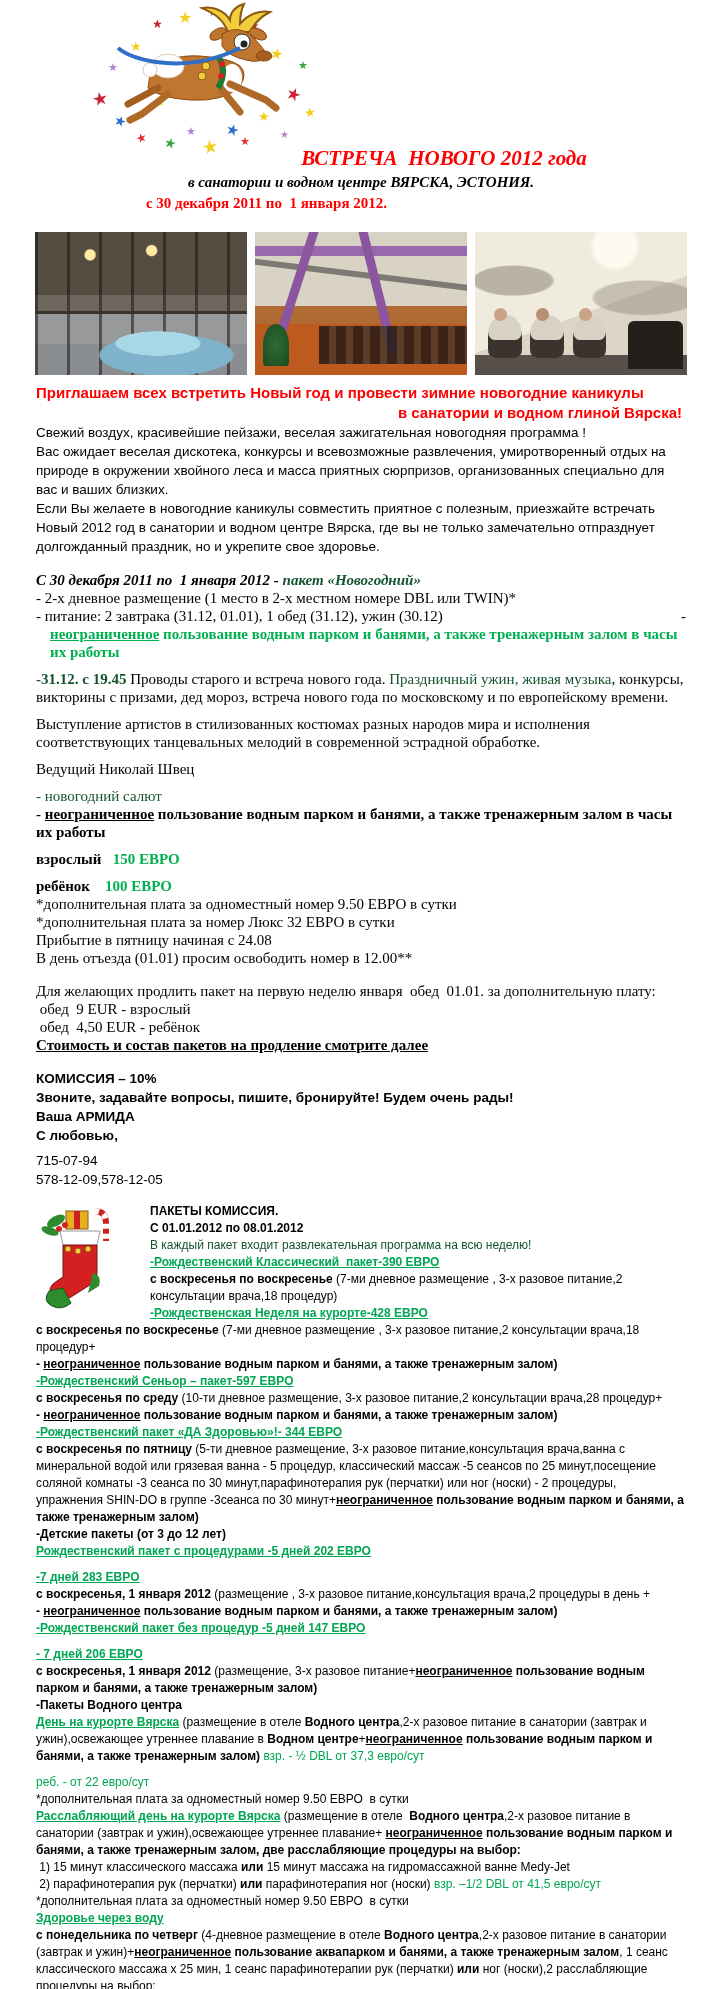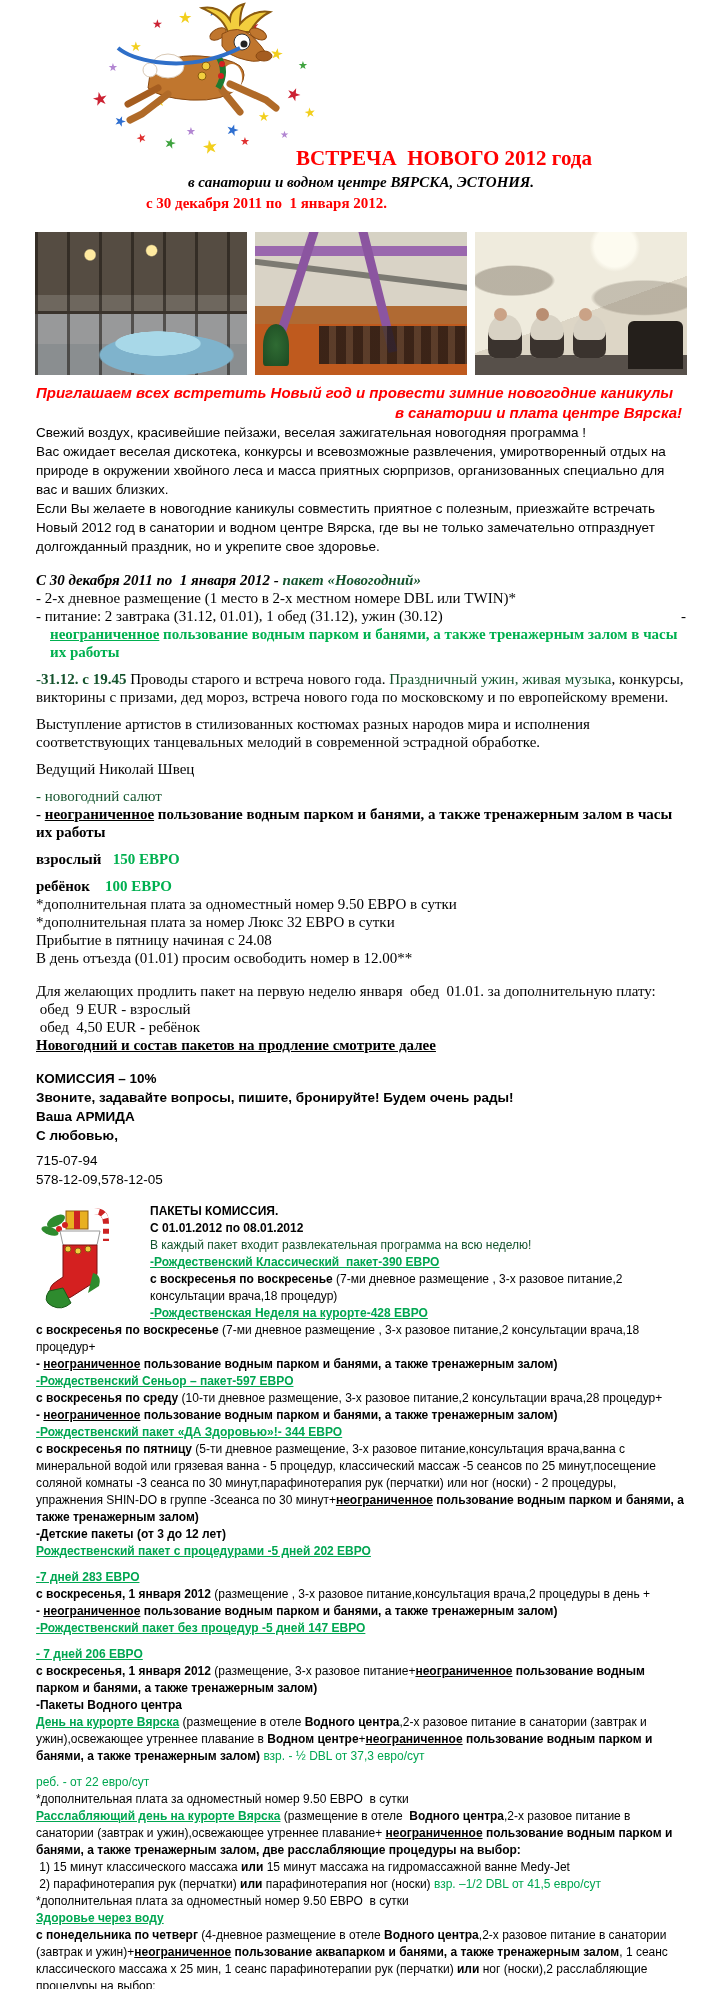--- a/index.html
+++ b/index.html
@@ -4,21 +4,21 @@
 <style>
   html,body{margin:0;padding:0;background:#ffffff;}
   body{width:722px;font-family:"Liberation Sans",sans-serif;color:#000;}
   .page{width:722px;position:relative;overflow:hidden;}
 
   
   .hero{position:relative;height:230px;}
   .reindeer-wrap{position:absolute;left:90px;top:2px;width:250px;height:150px;}
   .star{position:absolute;line-height:1;display:block;}
   .title-main{position:absolute;top:146px;left:16px;right:0;box-sizing:border-box;text-align:center;
-    padding-left:150px;font-family:"Liberation Serif","DejaVu Serif",serif;
+    padding-left:150px;font-family:"Liberation Serif","DejaVu Serif",serif;font-style:italic;
     font-weight:bold;font-size:21px;color:#ff0000;white-space:pre-wrap;}
   .title-sub{position:absolute;top:174px;left:0;right:0;text-align:center;
     font-family:"Liberation Serif","DejaVu Serif",serif;font-style:italic;font-weight:bold;
     font-size:15px;color:#000;}
   .title-dates{position:absolute;top:195px;left:0;right:0;box-sizing:border-box;text-align:center;
     padding-right:212px;font-family:"Liberation Serif","DejaVu Serif",serif;font-weight:bold;
     font-size:15px;color:#ff0000;white-space:pre-wrap;padding-left:23px;}
 
   
   .photos{display:flex;gap:8px;padding:0 35px;height:143px;margin-top:2px;}
@@ -53,21 +53,21 @@
   .photo3 .head1{position:absolute;left:9%;bottom:38%;width:13px;height:13px;border-radius:50%;background:#caa286;}
   .photo3 .head2{position:absolute;left:29%;bottom:38%;width:13px;height:13px;border-radius:50%;background:#b98e72;}
   .photo3 .head3{position:absolute;left:49%;bottom:38%;width:13px;height:13px;border-radius:50%;background:#caa286;}
 
   
   .doc{padding:0 36px;}
   .doc-top{margin-top:8px;}
   .ln{white-space:pre-wrap;min-height:10px;}
   .serif{font-family:"Liberation Serif","DejaVu Serif",serif;font-size:15px;line-height:18px;}
   .sans{font-size:13.5px;line-height:19px;}
-  .intro{font-size:15px;font-weight:bold;font-style:italic;color:#ff0000;line-height:20px;}
+  .intro{font-size:15px;font-weight:bold;color:#ff0000;line-height:20px;}
   .pk{font-size:12px;line-height:17px;}
   .r{text-align:right;padding-right:4px;}
   .cen{text-align:left;margin-top:9px;}
   .blank{height:15px;}
   .ind{padding-left:14px;}
   .gap-top{margin-top:6px;}
   .b{font-weight:bold;}
   .i{font-style:italic;}
   .u{text-decoration:underline;}
   .red{color:#14532d;}
@@ -154,21 +154,21 @@
         <div class="p2"></div>
         <div class="p3"></div>
       <div class="head1"></div>
         <div class="head2"></div>
         <div class="head3"></div>
     </div>
   </div>
 
   <div id="docA" class="doc doc-top">
       <div class="ln intro"><span>Приглашаем всех встретить Новый год и провести зимние новогодние каникулы</span></div>
-      <div class="ln intro r"><span>в санатории и плата центре Вярска!</span></div>
+      <div class="ln intro r"><span>в санатории и водном глиной Вярска!</span></div>
       <div class="ln sans"><span>Свежий воздух, красивейшие пейзажи, веселая зажигательная новогодняя программа !</span></div>
       <div class="ln sans"><span>Вас ожидает веселая дискотека, конкурсы и всевозможные развлечения, умиротворенный отдых на природе в окружении хвойного леса и масса приятных сюрпризов, организованных специально для вас и ваших близких.</span></div>
       <div class="ln sans"><span>Если Вы желаете в новогодние каникулы совместить приятное с полезным, приезжайте встречать Новый 2012 год в санатории и водном центре Вярска, где вы не только замечательно отпразднует долгожданный праздник, но и укрепите свое здоровье.</span></div>
       <div class="ln serif blank"></div>
       <div class="ln serif"><span class="b i">С 30 декабря 2011 по  1 января 2012 - </span><span class="red b i">пакет «Новогодний»</span></div>
       <div class="ln serif"><span>- 2-х дневное размещение (1 место в 2-х местном номере DBL или TWIN)*</span></div>
       <div class="ln serif"><span class="fr">-</span><span>- питание: 2 завтрака (31.12, 01.01), 1 обед (31.12), ужин (30.12)</span></div>
       <div class="ln serif ind"><span class="grn b u">неограниченное</span><span class="grn b"> пользование водным парком и банями, а также тренажерным залом в часы их работы</span></div>
       <div class="ln serif cen"><span class="red b">-31.12. с 19.45</span><span> Проводы старого и встреча нового года. </span><span class="red">Праздничный ужин, живая музыка</span><span>, конкурсы, викторины с призами, дед мороз, встреча нового года по московскому и по европейскому времени.</span></div>
       <div class="ln serif cen"><span>Выступление артистов в стилизованных костюмах разных народов мира и исполнения соответствующих танцевальных мелодий в современной эстрадной обработке.</span></div>
@@ -178,21 +178,21 @@
       <div class="ln serif cen"><span class="b">взрослый   </span><span class="grn b">150 ЕВРО</span></div>
       <div class="ln serif cen"><span class="b">ребёнок    </span><span class="grn b">100 ЕВРО</span></div>
       <div class="ln serif"><span>*дополнительная плата за одноместный номер 9.50 ЕВРО в сутки</span></div>
       <div class="ln serif"><span>*дополнительная плата за номер Люкс 32 ЕВРО в сутки</span></div>
       <div class="ln serif"><span>Прибытие в пятницу начиная с 24.08</span></div>
       <div class="ln serif"><span>В день отъезда (01.01) просим освободить номер в 12.00**</span></div>
       <div class="ln serif blank"></div>
       <div class="ln serif"><span>Для желающих продлить пакет на первую неделю января  обед  01.01. за дополнительную плату:</span></div>
       <div class="ln serif"><span> обед  9 EUR - взрослый</span></div>
       <div class="ln serif"><span> обед  4,50 EUR - ребёнок</span></div>
-      <div class="ln serif"><span class="b u">Новогодний и состав пакетов на продление смотрите далее</span></div>
+      <div class="ln serif"><span class="b u">Стоимость и состав пакетов на продление смотрите далее</span></div>
       <div class="ln sans blank"></div>
       <div class="ln sans"><span class="b">КОМИССИЯ – 10%</span></div>
       <div class="ln sans"><span class="b">Звоните, задавайте вопросы, пишите, бронируйте! Будем очень рады!</span></div>
       <div class="ln sans"><span class="b">Ваша АРМИДА</span></div>
       <div class="ln sans"><span class="b">С любовью,</span></div>
       <div class="ln sans gap-top"><span>715-07-94</span></div>
       <div class="ln sans"><span>578-12-09,578-12-05</span></div>
     </div>
 
   <div id="docB" class="doc pk-section">

